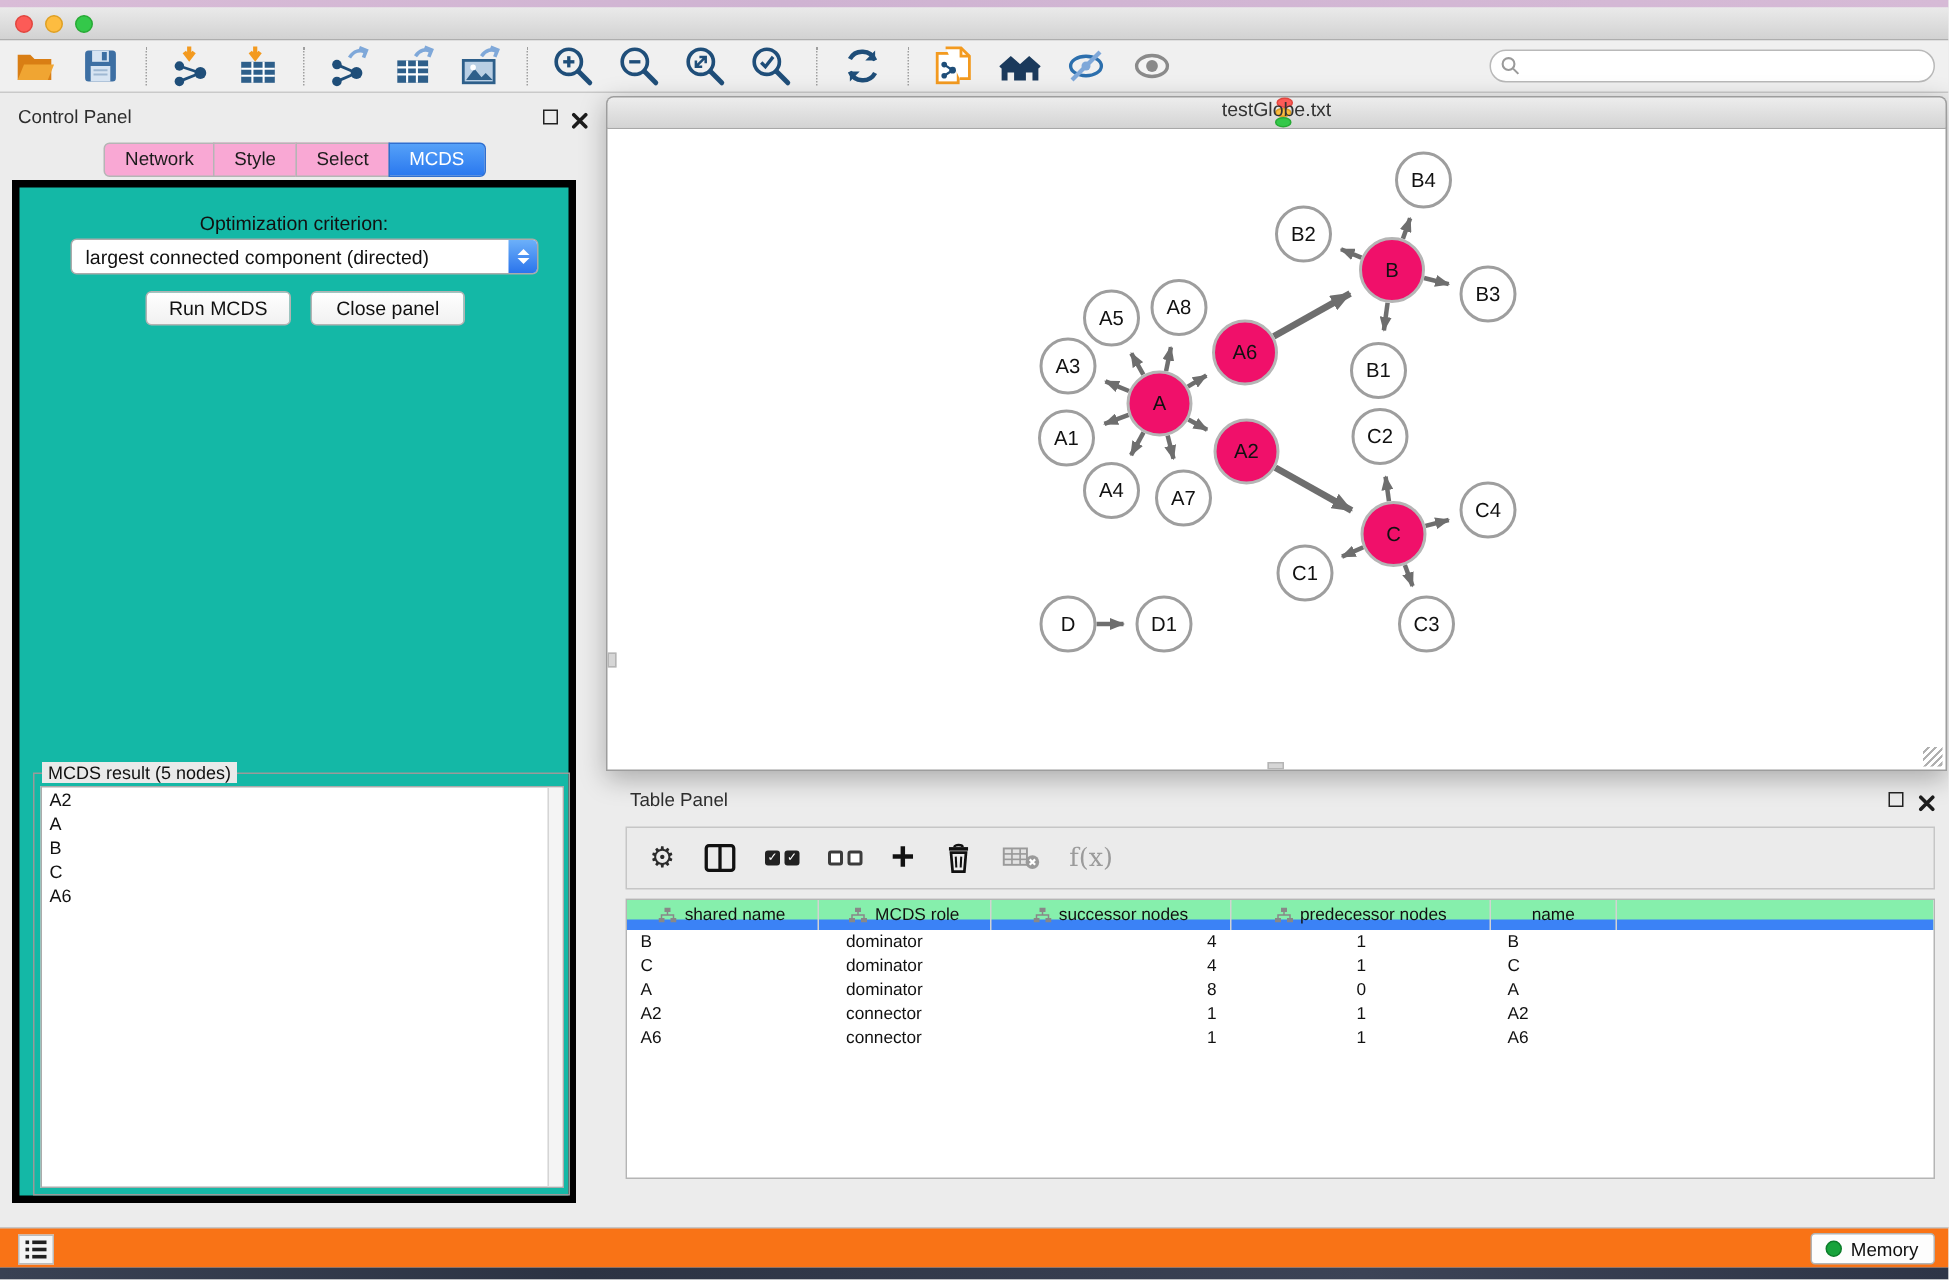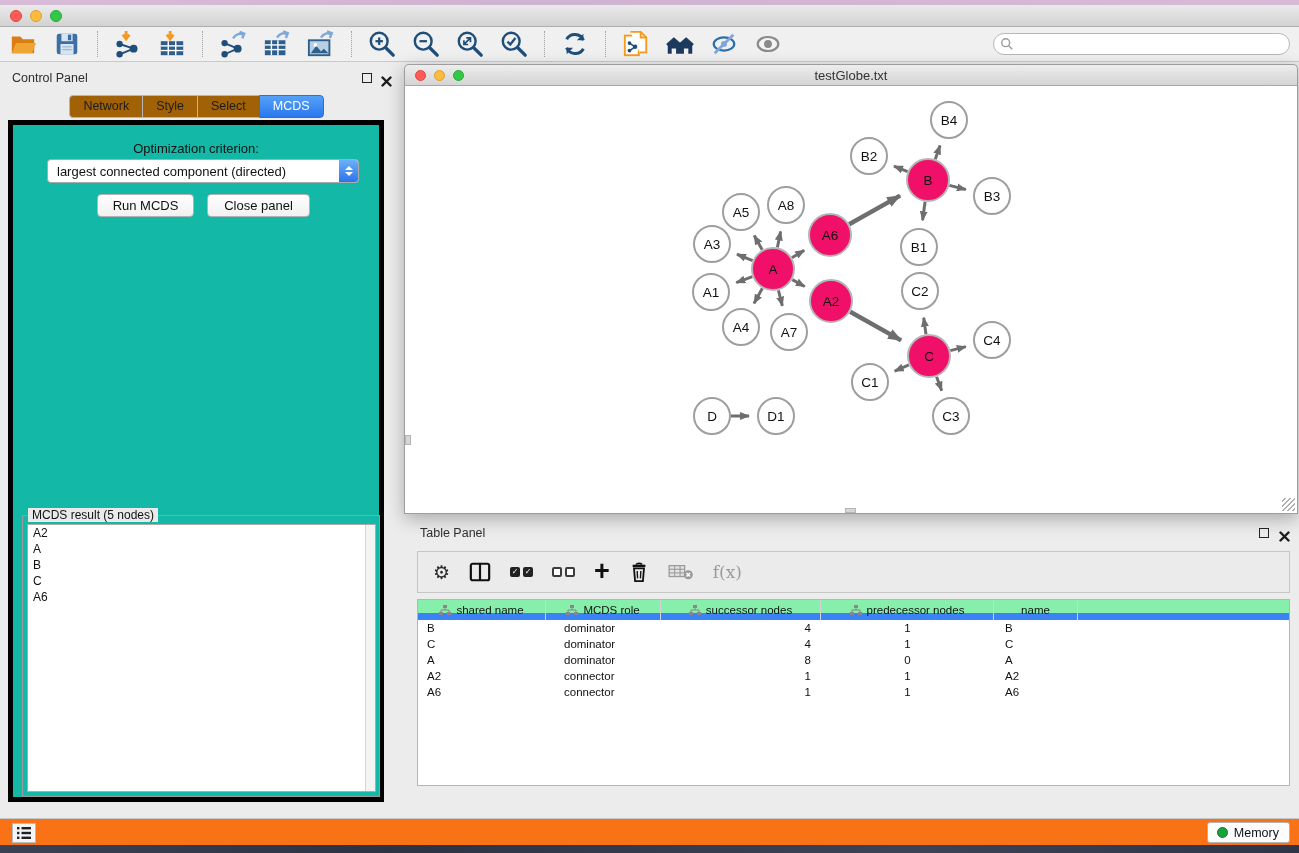--- a/index.html
+++ b/index.html
@@ -28,21 +28,21 @@
   #toolbar-search input { border:none; outline:none; flex:1; font-size:12px; background:transparent; height:18px; }
 
   
   #control-panel { left:4px; top:66px; width:386px; height:746px; }
   #cp-titlerow { position:absolute; left:0; top:0; width:100%; height:24px; }
   #cp-title { position:absolute; left:8px; top:5px; font-size:12.5px; color:#2d2d2d; }
   .float-btn { position:absolute; width:10px; height:10px; border:1.5px solid #222; background:transparent; }
   .close-btn { position:absolute; width:11px; height:11px; }
   #cp-float { left:358px; top:7px; } #cp-close { left:377px; top:7px; }
   #cp-tabs { position:absolute; left:0; top:29px; width:100%; display:flex; justify-content:center; }
-  .tab { font-size:12.5px; color:#1c1c1c; background:#a16207; border:1px solid #b5b5b5;
+  .tab { font-size:12.5px; color:#1c1c1c; background:#f9a8d4; border:1px solid #b5b5b5;
     padding:3px 13px 4px; margin-left:-1px; position:relative; }
   .tab:first-child { border-radius:4px 0 0 4px; }
   .tab:last-child { border-radius:0 4px 4px 0; }
   .tab.active { background:linear-gradient(#55a1f8,#2a78ef); color:#fff; border-color:#2f6fd0; z-index:2; }
   #cp-content { position:absolute; left:4px; top:54px; width:376px; height:682px;
     background:#14b8a6; border:5px solid #000000; }
   #opt-label { position:absolute; left:0; top:16px; width:100%; text-align:center; font-size:13px; color:#111; }
   #criterion-select { position:absolute; left:34px; top:34px; width:312px; height:24px; background:#fff;
     border:1px solid #ababab; border-radius:4px; display:flex; align-items:center; }
   #criterion-value { flex:1; font-size:13px; color:#111; padding-left:9px; white-space:nowrap; }
@@ -61,21 +61,21 @@
   #mcds-list { position:absolute; left:4px; top:8px; width:349px; height:268px; background:#fff;
     border:1px solid #ababab; overflow:hidden; }
   #mcds-scroll { position:absolute; right:0; top:0; width:10px; height:100%; background:#f4f4f4; border-left:1px solid #d5d5d5; }
   .mcds-item { font-size:12px; color:#111; padding:1.5px 0 1.5px 5px; line-height:13px; }
 
   
   #network-frame { left:404px; top:64px; width:894px; height:450px;
     box-shadow:0 5px 18px rgba(0,0,0,0.28); border-radius:5px 5px 0 0; }
   #nf-titlebar { position:absolute; left:0; top:0; width:100%; height:22px;
     background:linear-gradient(#ededed,#d4d4d4); border:1px solid #9d9d9d; border-bottom:1px solid #a8a8a8;
-    border-radius:5px 5px 0 0; display:flex; align-items:center; }
+    border-radius:5px 5px 0 0; display:flex; align-items:center;flex-direction:column; }
   .tl.small { width:11px; height:11px; }
   #nf-title { position:absolute; left:0; width:100%; text-align:center; font-size:13px; color:#333; }
   #nf-canvas { position:absolute; left:0; top:22px; width:894px; height:428px; background:#fff;
     border:1px solid #9d9d9d; border-top:none; }
   #graph-svg { position:absolute; left:0; top:0; }
   .mini-thumb { position:absolute; background:#d6d6d6; border:1px solid #b5b5b5; }
   #nf-grip { position:absolute; right:2px; bottom:2px; width:13px; height:13px;
     background:repeating-linear-gradient(135deg, transparent 0 2px, #b0b0b0 2px 3.5px); }
 
   

